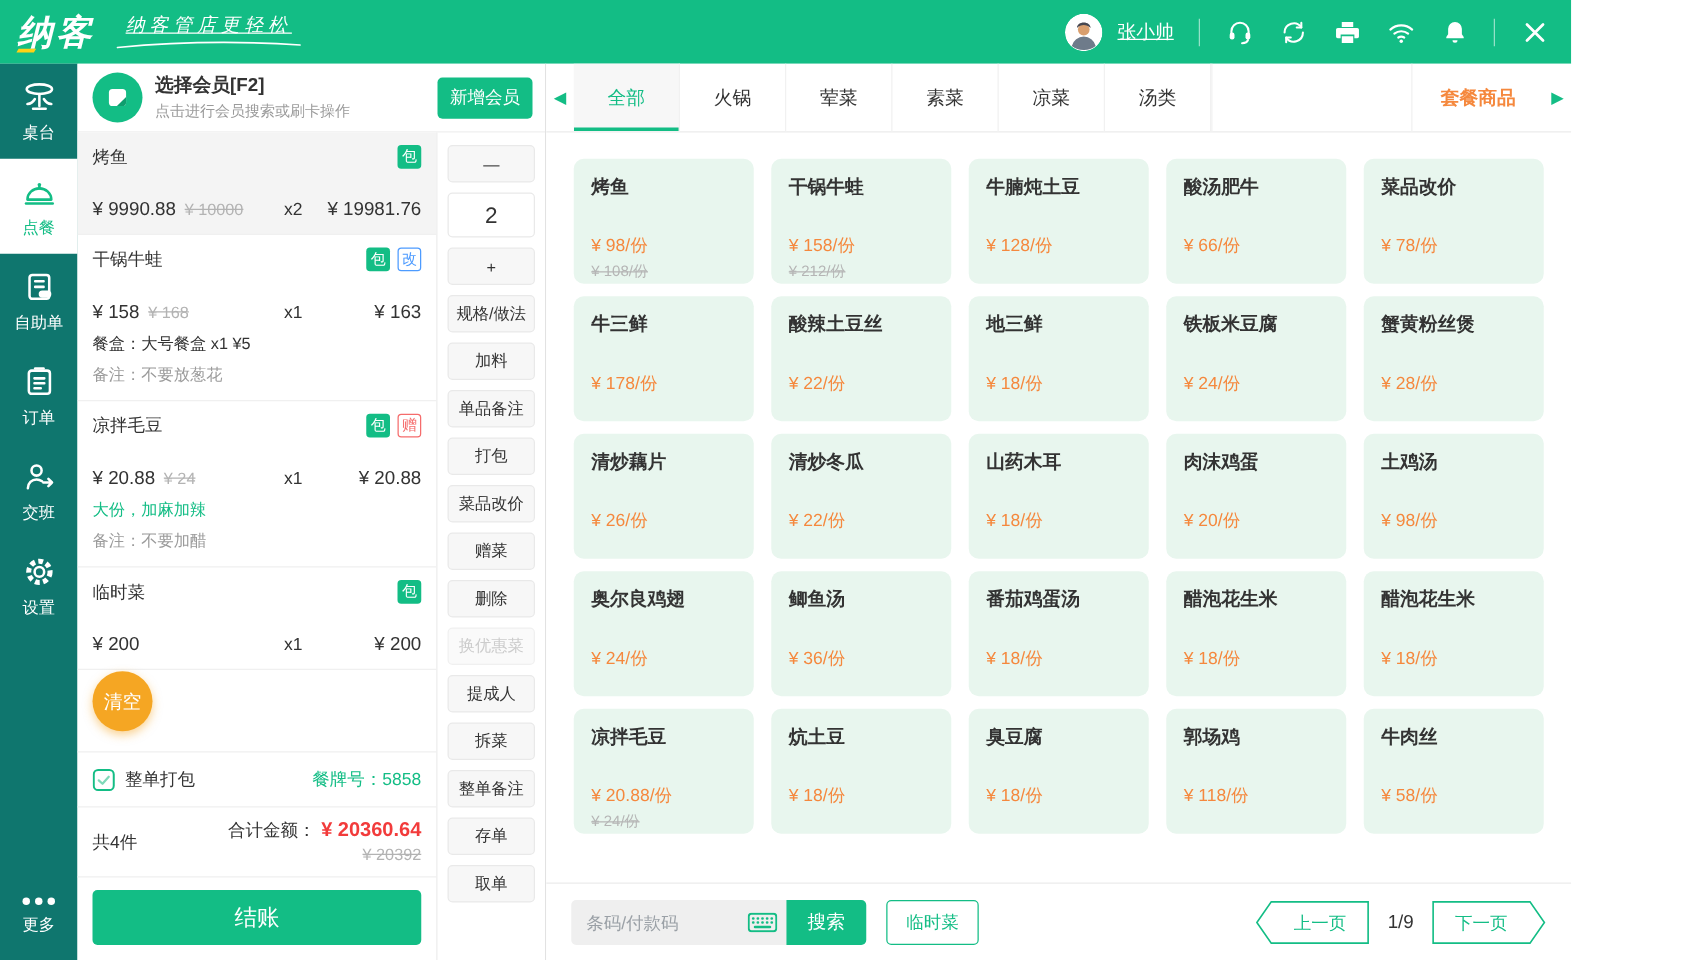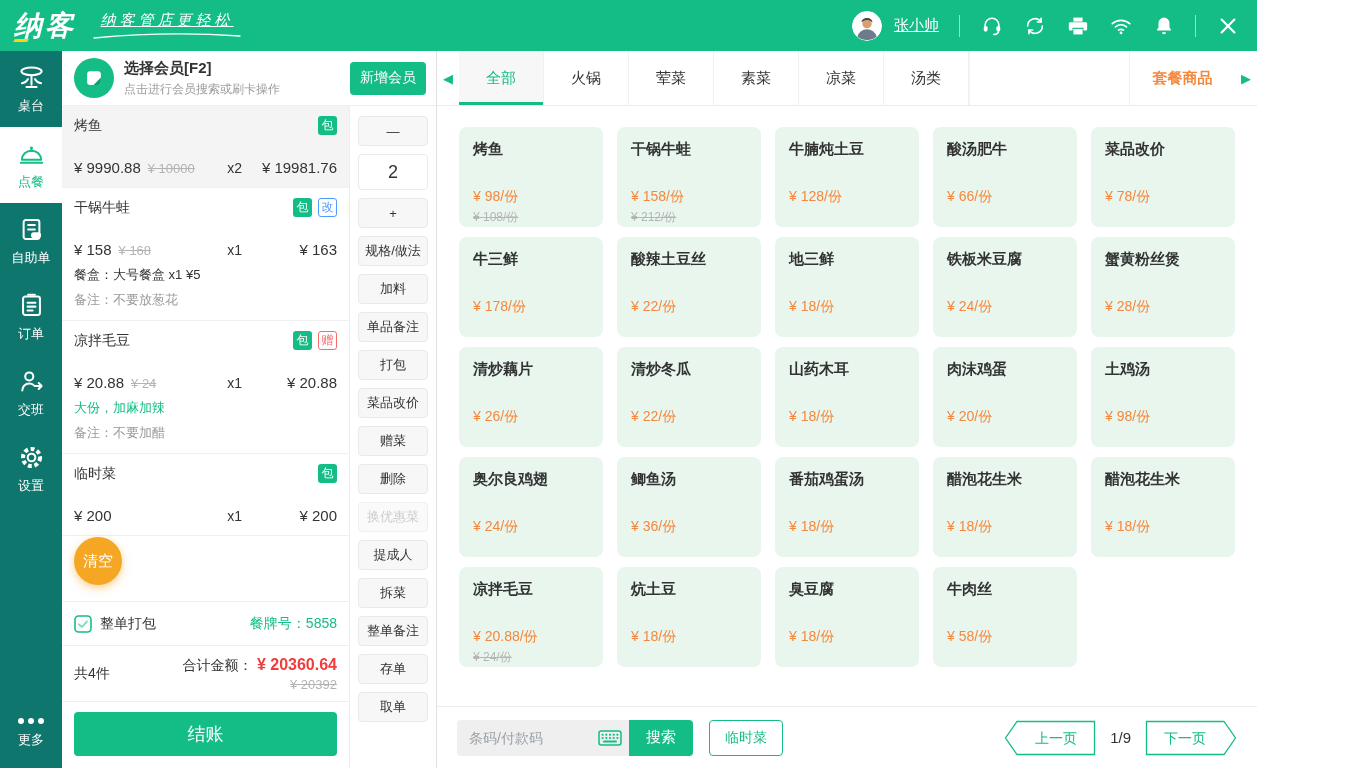--- a/index.html
+++ b/index.html
@@ -529,20 +529,26 @@
         <div class="card">
             <div class="cn">炕土豆</div>
             <div class="cp">
               <div class="p">¥ 18/份</div>
             </div>
           </div>
         <div class="card">
             <div class="cn">臭豆腐</div>
             <div class="cp">
               <div class="p">¥ 18/份</div>
+            </div>
+          </div>
+        <div class="card">
+            <div class="cn">郭场鸡</div>
+            <div class="cp">
+              <div class="p">¥ 118/份</div>
             </div>
           </div>
         <div class="card">
             <div class="cn">牛肉丝</div>
             <div class="cp">
               <div class="p">¥ 58/份</div>
             </div>
           </div>
       </div>
 

